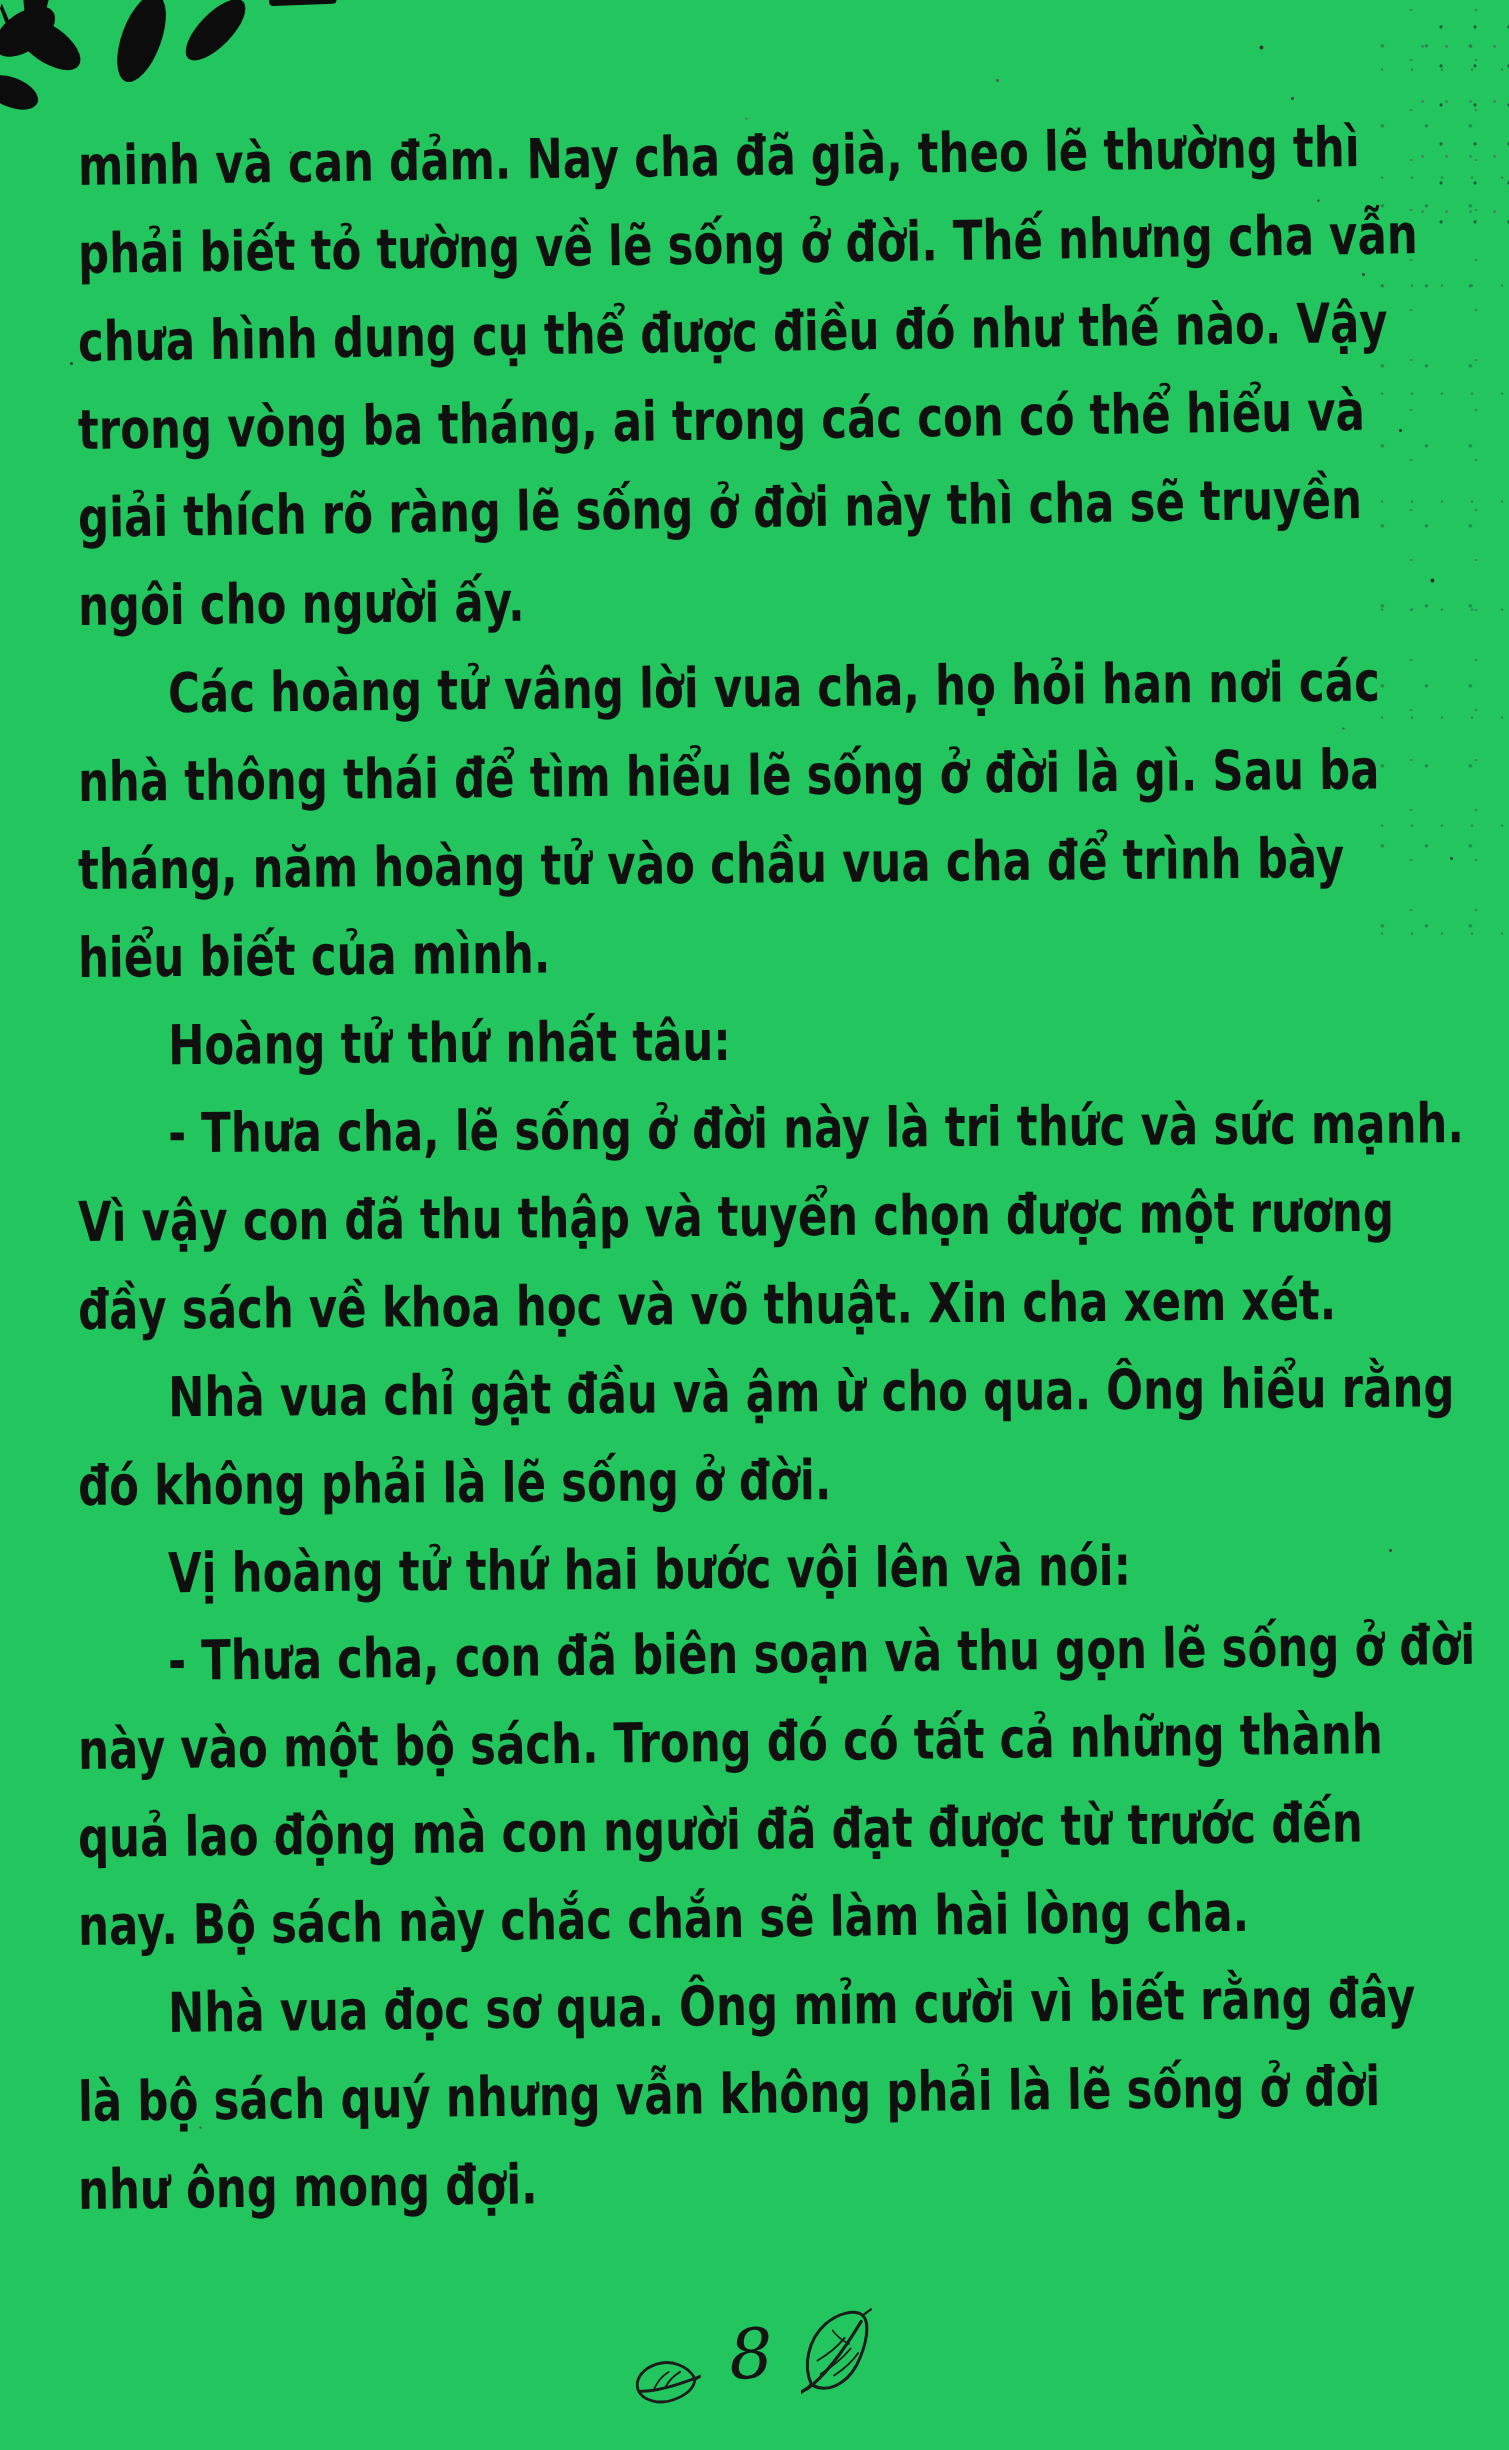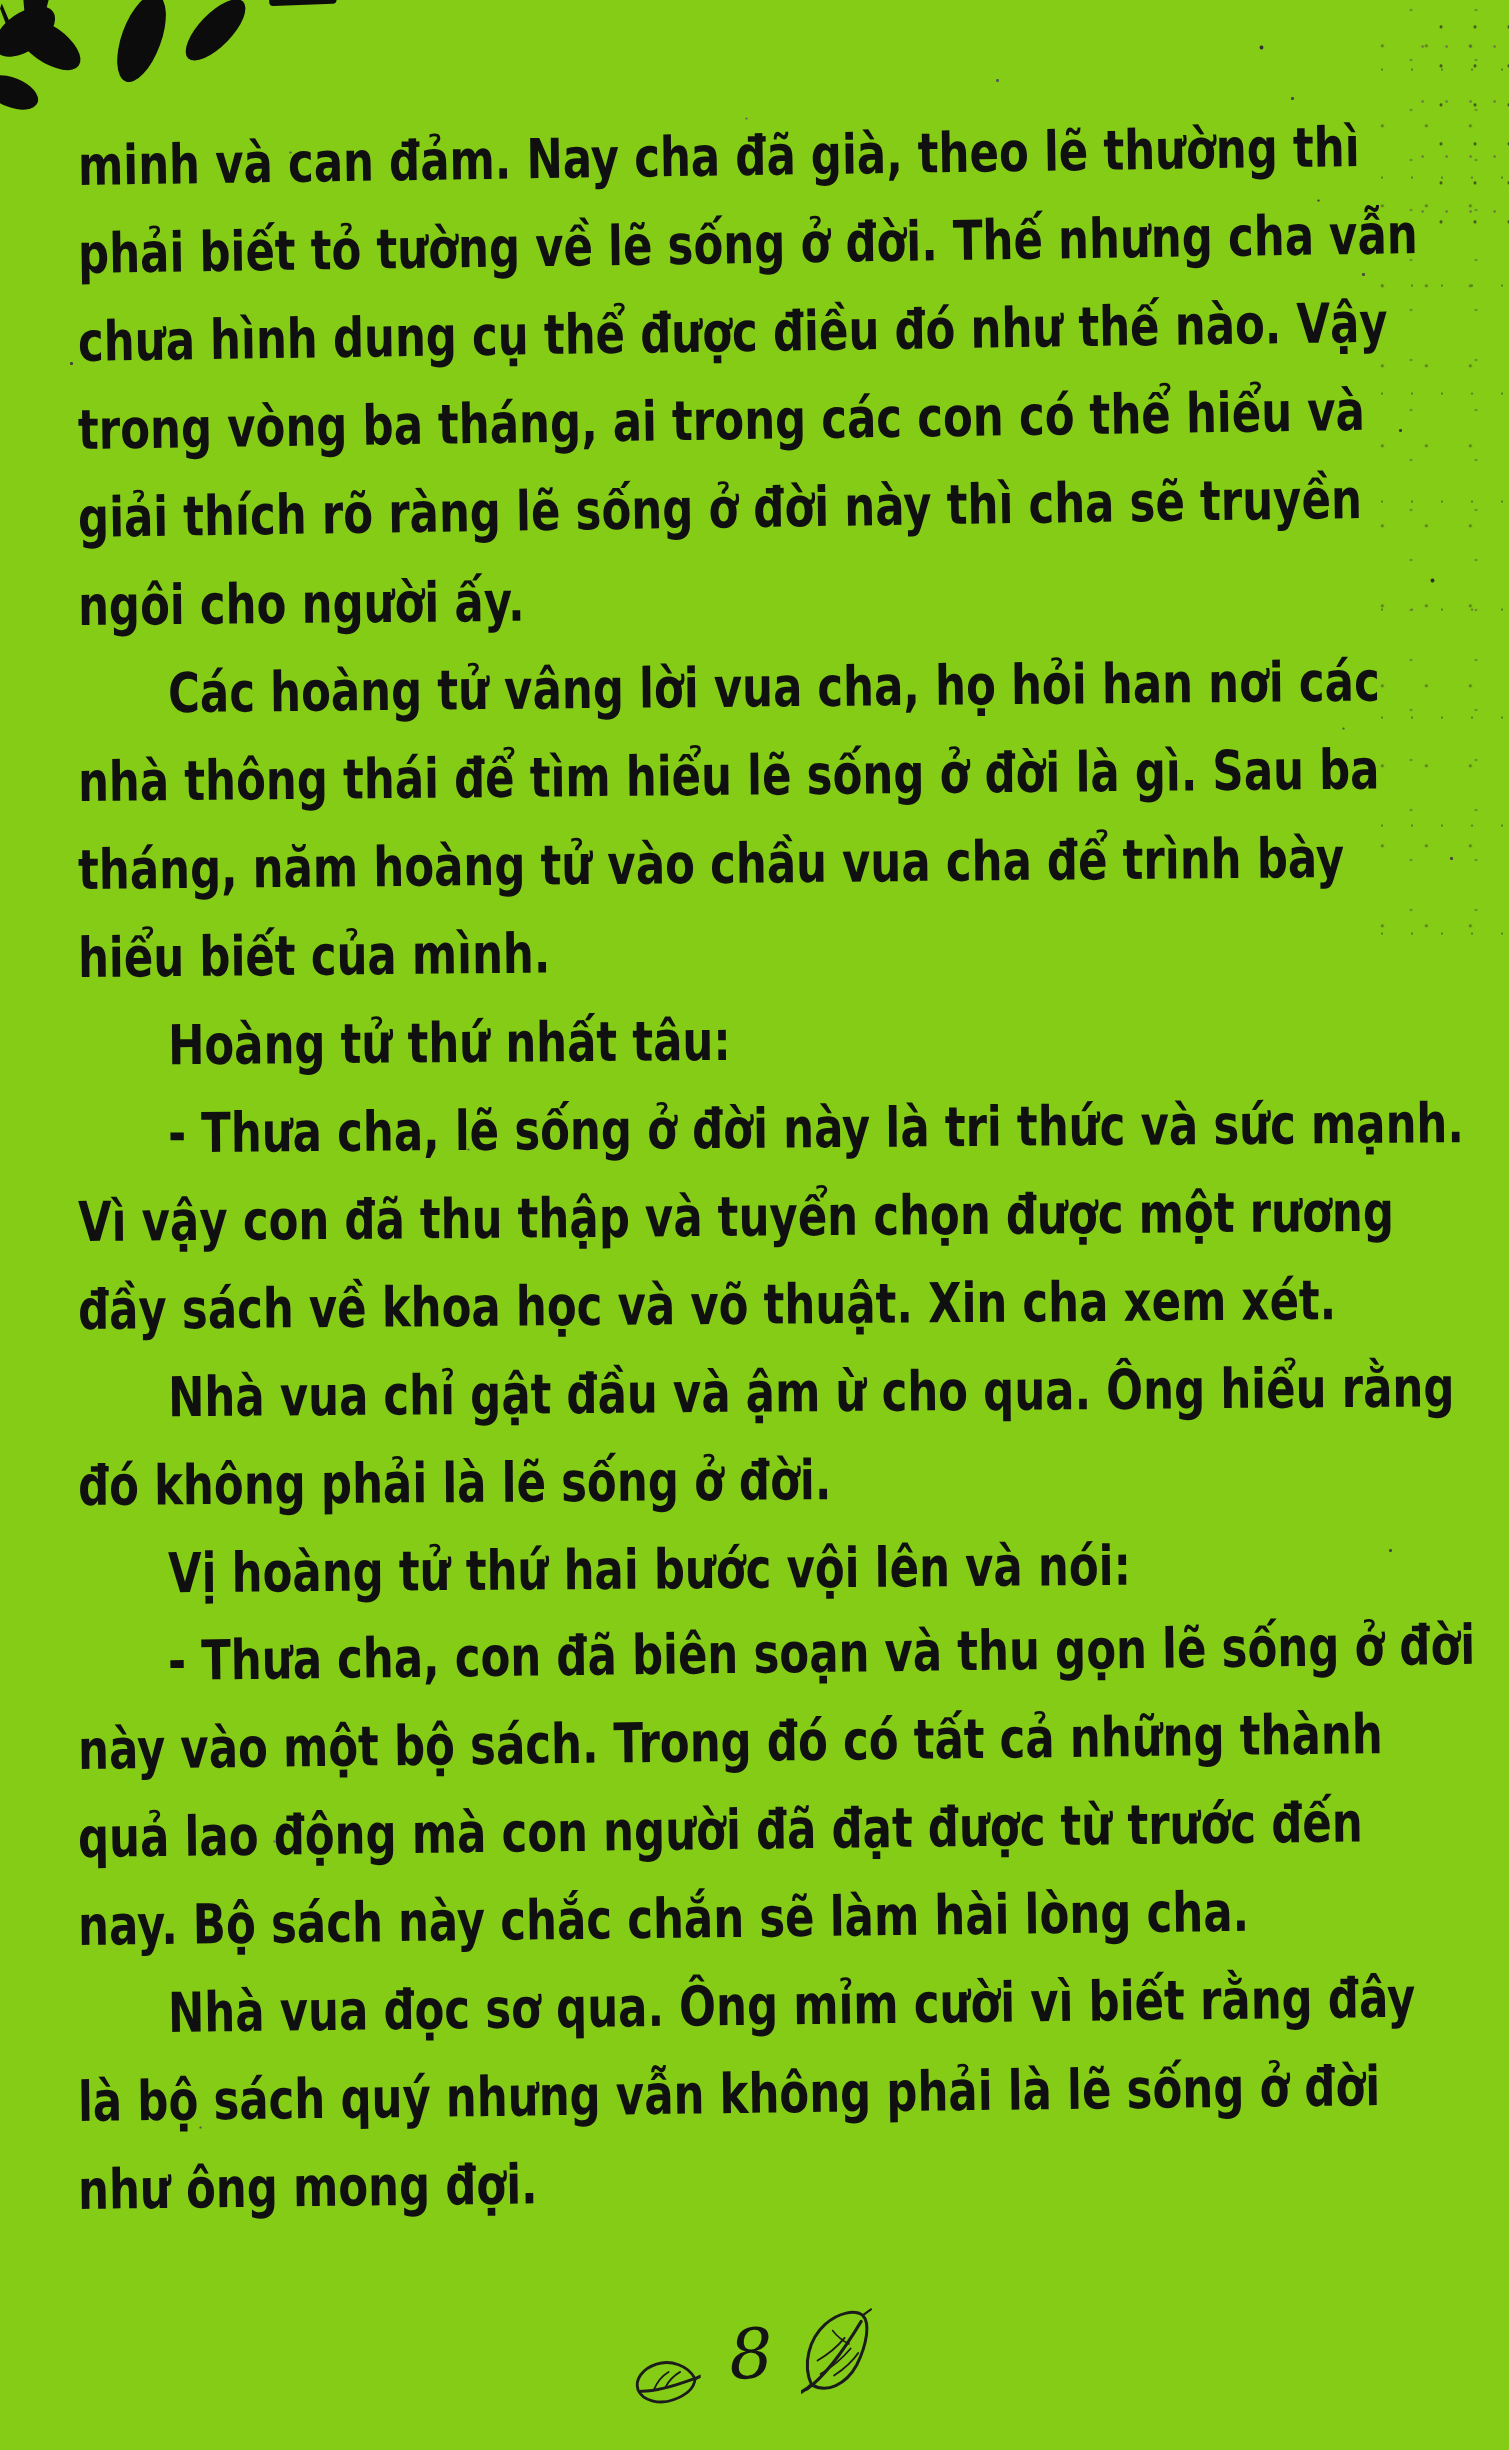--- a/index.html
+++ b/index.html
@@ -1,21 +1,21 @@
 <!DOCTYPE html>
 <html style="font-size:13px"><head>
 <meta charset="utf-8">
 <style>
   html,body{margin:0;padding:0;}
   body{
     width:1509px;height:2450px;background:#ffffff;overflow:hidden;
     font-family:"DejaVu Sans",sans-serif;
   }
   .page{
-    position:relative;width:1509px;height:2450px;background:#84cc16;overflow:hidden;
+    position:relative;width:1509px;height:2450px;background:#22c55e;overflow:hidden;
   }
 
   
   .ink-topleft{
     position:absolute;left:0;top:-3.3px;width:339px;height:125px;
   }
 
   
   .noise{position:absolute;pointer-events:none;}
   .noise-a{

